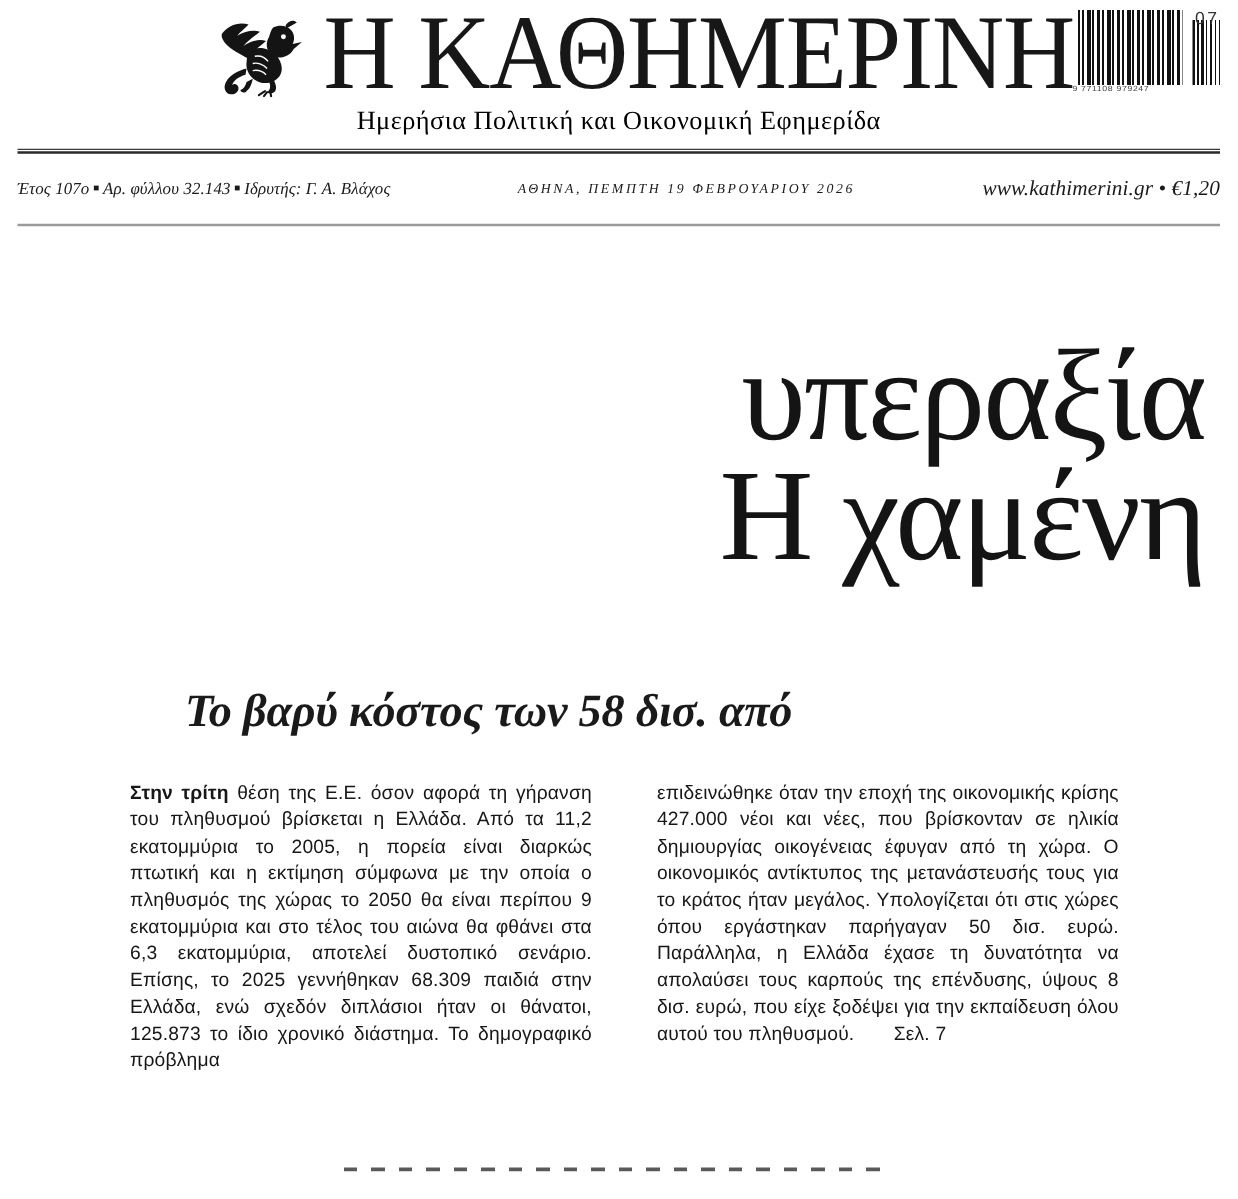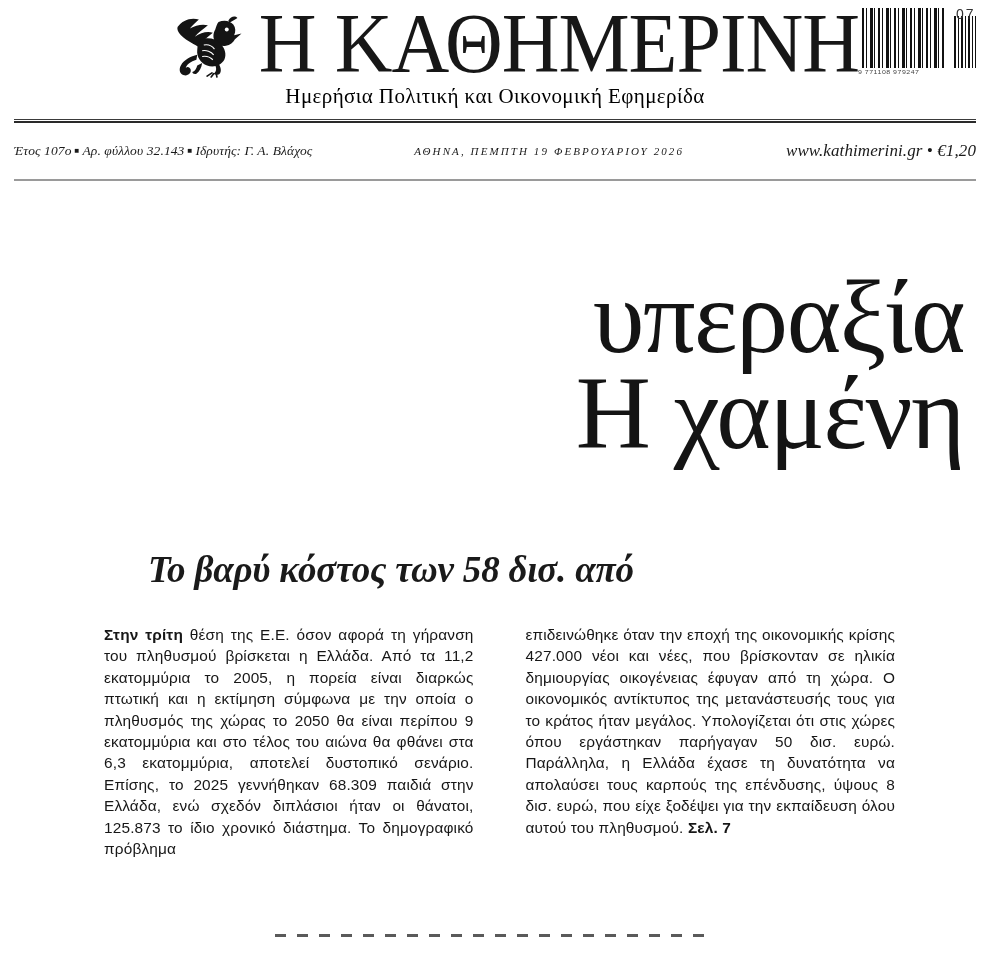--- a/index.html
+++ b/index.html
@@ -197,21 +197,21 @@
     font-family: "Liberation Sans", "DejaVu Sans", sans-serif;
     font-size: 15.4px;
     line-height: 21.4px;
     text-align: justify;
     letter-spacing: 0.15px;
     color: #171717;
     hyphens: manual;
   }
   .col p { margin: 0; }
   .col .lead { font-weight: bold; }
-  .col .ref { font-weight: bold; }
+  .col .ref { font-weight: normal; margin-left: 27px; }
 
   
   .dashed-rule {
     position: absolute;
     left: 275px;
     right: 275px;
     bottom: 22px;
     height: 3px;
     background: repeating-linear-gradient(to right,
       #5a5a5a 0px, #5a5a5a 11px, transparent 11px, transparent 22px);

